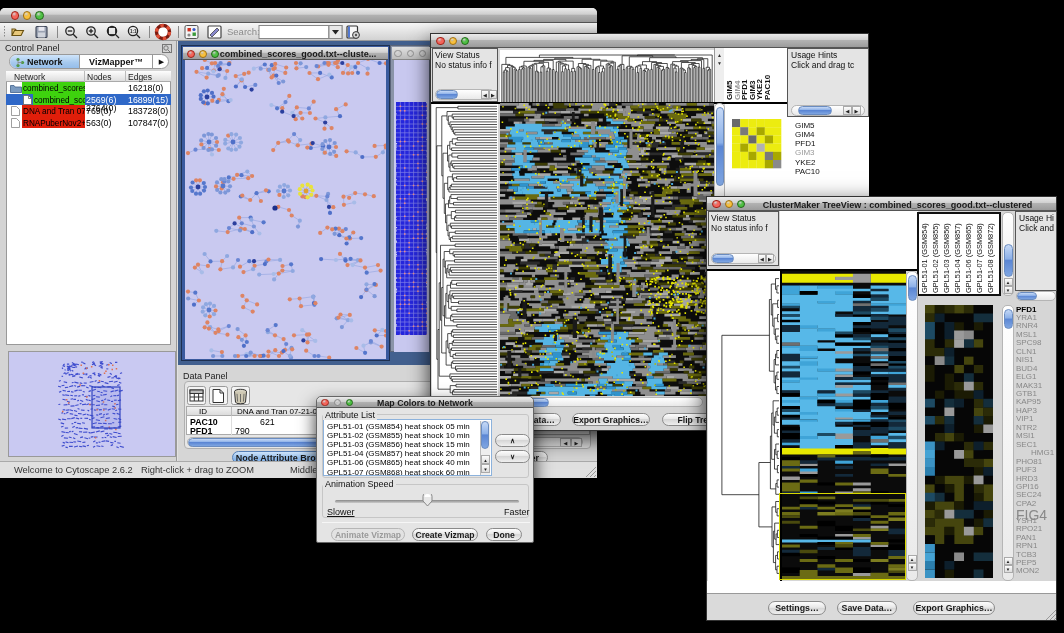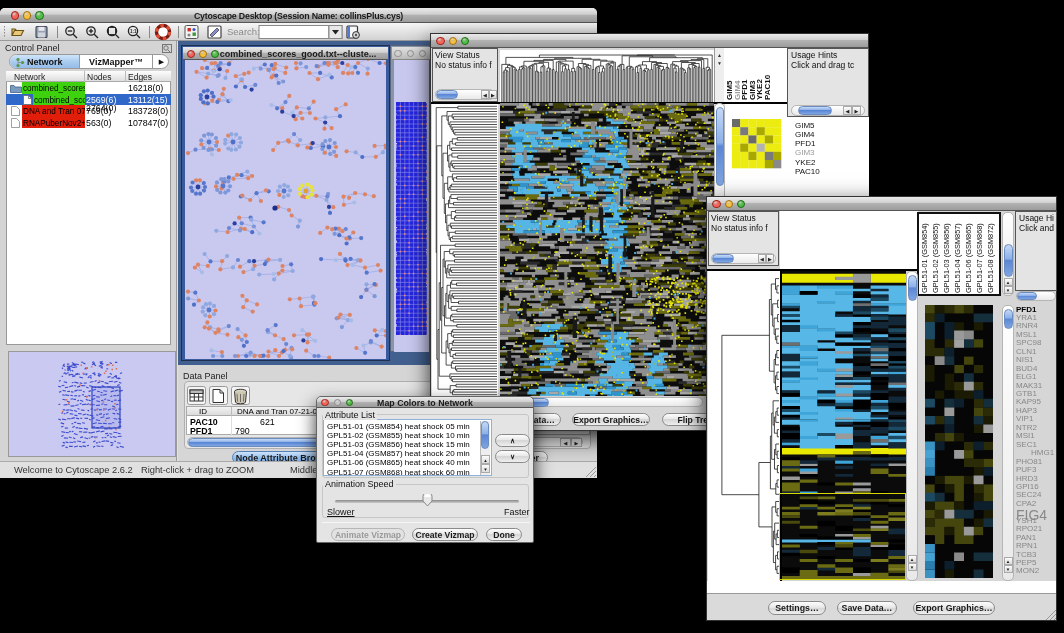--- a/index.html
+++ b/index.html
@@ -11,21 +11,20 @@
  text-align:center;font-weight:bold;color:#1a1a1a;}
 .sb-track{position:absolute;background:linear-gradient(#fff,#e9e9e9);border:1px solid #b5b5b5;border-radius:6px;}
 .sb-thumb{position:absolute;background:linear-gradient(#c6d9f6,#8cb0e8 45%,#5b86d4 50%,#7fa6e2);border:1px solid #6a8cc0;border-radius:5px;}
 .arrbox{position:absolute;background:linear-gradient(#fcfcfc,#dcdcdc);border:1px solid #aaa;color:#222;text-align:center;}
 </style></head><body>
 <div class="abs" style="left:0;top:8px;width:597px;height:470px;background:#e2e2e2;border-radius:5px 5px 0 0;box-shadow:0 6px 16px rgba(0,0,0,.75);">
     <div class="abs win-title" style="left:0;top:0;width:597px;height:15px;border-radius:5px 5px 0 0;"></div>
     <div class="tl" style="left:10.8px;top:3.3px;width:8.4px;height:8.4px;background:radial-gradient(circle at 35% 30%, #fff2 0,#f4645a 40%,#f4645a 95%);border:0.5px solid #a02218"></div>
     <div class="tl" style="left:23.0px;top:3.3px;width:8.4px;height:8.4px;background:radial-gradient(circle at 35% 30%, #fff2 0,#f8c03c 40%,#f8c03c 95%);border:0.5px solid #a07010"></div>
     <div class="tl" style="left:35.2px;top:3.3px;width:8.4px;height:8.4px;background:radial-gradient(circle at 35% 30%, #fff2 0,#4fc044 40%,#4fc044 95%);border:0.5px solid #1e6a14"></div>
-    <div class="titletext" style="top:3px;font-size:8.8px;letter-spacing:-0.2px;">Cytoscape Desktop (Session Name: collinsPlus.cys)</div>
     <div class="abs" style="left:0;top:15px;width:597px;height:18px;background:linear-gradient(#f6f6f6,#d2d2d2);border-bottom:1px solid #9a9a9a;"></div>
     <svg class="abs" style="left:0;top:15px;" width="597" height="18" viewBox="0 0 597 18">
 <g stroke="#888" stroke-width="1">
         <line x1="4.5" y1="3" x2="4.5" y2="15" stroke-dasharray="1.5 1.5"></line>
         <line x1="57.5" y1="3" x2="57.5" y2="15"></line>
         <line x1="149.5" y1="3" x2="149.5" y2="15"></line>
         <line x1="178.5" y1="3" x2="178.5" y2="15"></line>
       </g>
 <g>
 <path d="M12 12.5 l2.5-5 h9 l-2.5 5 z M12 12.5 v-6.5 h3 l1.5 1.5 h5" fill="#e8c87a" stroke="#6a5212" stroke-width="1.1"></path>
@@ -110,21 +109,21 @@
       </div>
       <div class="abs" style="left:0;top:11.5px;width:165px;height:11.5px;background:#2f68c8;color:#fff;">
         <svg class="abs" style="left:17px;top:1px" width="9" height="10">
           <path d="M0.5 9.5 v-9 h5 l3 3 v6 z" fill="#fff" stroke="#666" stroke-width="0.8"></path>
           <path d="M5.5 0.5 v3 h3" fill="none" stroke="#666" stroke-width="0.8"></path>
         </svg>
         <div class="abs" style="left:27px;top:0;width:52px;height:11.5px;background:#3ed20e;overflow:hidden;white-space:nowrap;font-size:8.2px;">
           <span style="position:absolute;left:1px;top:2px;color:#000;">combined_sco</span>
         </div>
         <span class="abs" style="left:80px;top:1px;">2569(6)</span>
-        <span class="abs" style="left:122px;top:1px;">13112(15)</span>
+        <span class="abs" style="left:122px;top:1px;">16899(15)</span>
       </div>
       <div class="abs" style="left:0;top:23px;width:165px;height:11.5px;">
         <svg class="abs" style="left:5px;top:1px" width="9" height="10">
           <path d="M0.5 9.5 v-9 h5 l3 3 v6 z" fill="#fff" stroke="#888" stroke-width="0.8"></path>
         </svg>
         <div class="abs" style="left:16px;top:0;width:63px;height:11.5px;background:#e01e0a;overflow:hidden;white-space:nowrap;font-size:8.2px;">
           <span style="position:absolute;left:1px;top:2px;">DNA and Tran 07</span>
         </div>
         <span class="abs" style="left:80px;top:1px;">769(0)</span>
         <span class="abs" style="left:122px;top:1px;">183728(0)</span>
@@ -790,20 +789,21 @@
     <div class="btn" style="left:7px;top:379px;width:63px;height:13px;font-size:8.6px;line-height:12px;">Settings…</div>
     <div class="btn" style="left:68px;top:379px;width:62px;height:13px;font-size:8.6px;line-height:12px;">Save Data…</div>
     <div class="btn" style="left:141px;top:379px;width:78px;height:13px;font-size:8.6px;line-height:12px;">Export Graphics…</div>
     <div class="btn" style="left:231px;top:379px;width:95px;height:13px;font-size:8.6px;line-height:12px;">Flip Tree Nodes</div>
   </div>
 <div class="abs" style="left:706px;top:196px;width:351px;height:425px;background:#d6d6d6;border:1px solid #333;box-shadow:0 8px 22px rgba(0,0,0,.85);">
     <div class="abs win-title" style="left:0;top:0;width:349px;height:14px;"></div>
     <div class="tl" style="left:5.3px;top:2.8px;width:8.4px;height:8.4px;background:radial-gradient(circle at 35% 30%, #fff2 0,#f4645a 40%,#f4645a 95%);border:0.5px solid #a02218"></div>
     <div class="tl" style="left:17.5px;top:2.8px;width:8.4px;height:8.4px;background:radial-gradient(circle at 35% 30%, #fff2 0,#f8c03c 40%,#f8c03c 95%);border:0.5px solid #a07010"></div>
     <div class="tl" style="left:29.7px;top:2.8px;width:8.4px;height:8.4px;background:radial-gradient(circle at 35% 30%, #fff2 0,#4fc044 40%,#4fc044 95%);border:0.5px solid #1e6a14"></div>
+    <div class="titletext" style="left:30px;width:321px;top:2.5px;font-size:9px;">ClusterMaker TreeView : combined_scores_good.txt--clustered</div>
     <div class="abs" style="left:1px;top:14px;width:71px;height:55px;background:#e4e4e4;border:1px solid #555;font-size:8.5px;color:#111;">
       <span class="abs" style="left:2px;top:1px;">View Status</span>
       <span class="abs" style="left:2px;top:11px;">No status info f</span>
       <div class="sb-track" style="left:2px;top:41px;width:65px;height:11px;"></div>
       <div class="sb-thumb" style="left:3px;top:42px;width:22px;height:9px;"></div>
       <div class="arrbox" style="left:49px;top:42px;width:8px;height:9px;font-size:5px;line-height:9px;">◀</div>
       <div class="arrbox" style="left:57px;top:42px;width:8px;height:9px;font-size:5px;line-height:9px;">▶</div>
     </div>
     <div class="abs" style="left:73px;top:14px;width:138px;height:58px;background:#fff;"></div>
     <div class="abs" style="left:210px;top:15px;width:84px;height:84px;background:#fff;border:2px solid #111;"><svg width="80" height="80">

